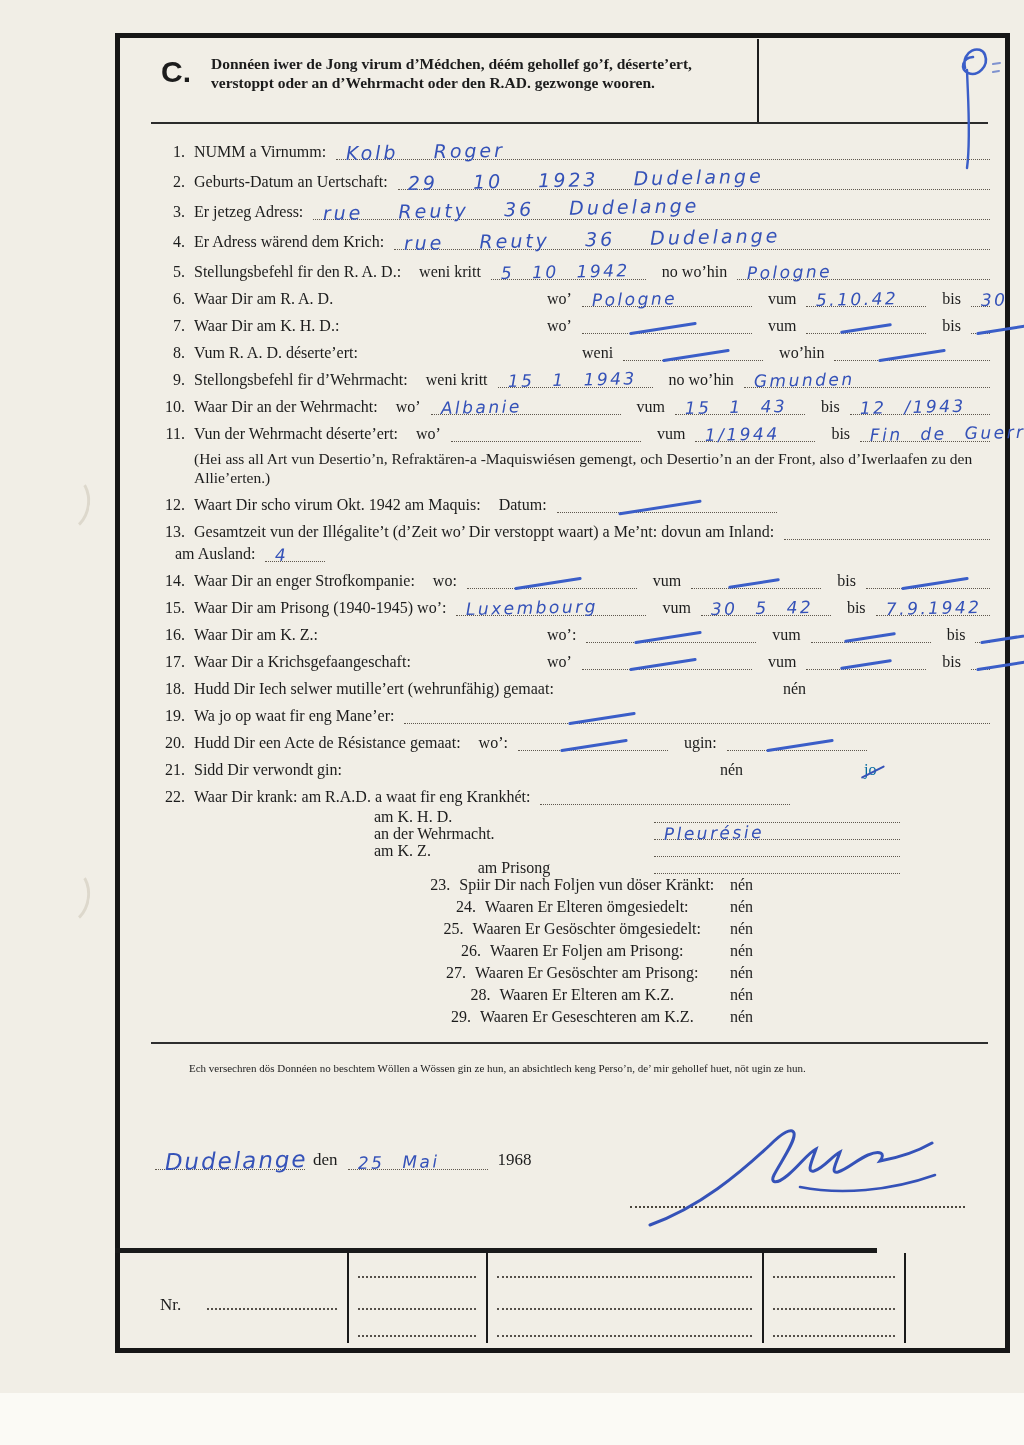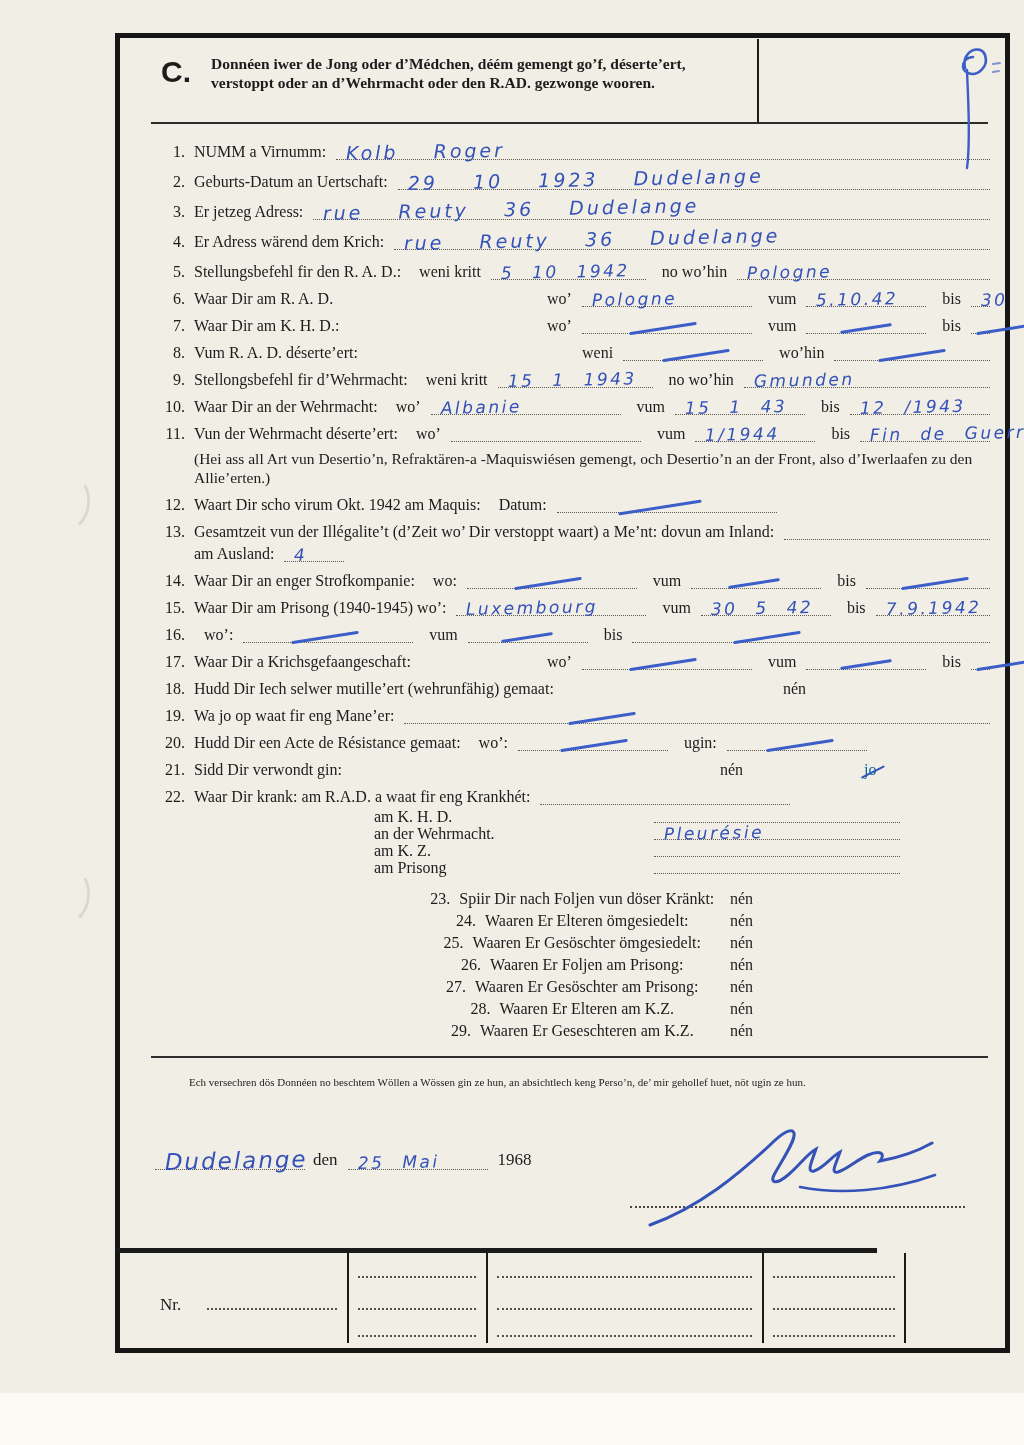--- a/index.html
+++ b/index.html
@@ -78,21 +78,21 @@
 
 <div class="sheet">
 
   <div class="punch p1"></div>
   <div class="punch p2"></div>
 
   <div class="frame"></div>
 
   <div class="header">
     <div class="sec">C.</div>
-    <div class="htitle">Donnéen iwer de Jong oder d’Médchen, déém gemengt go’f, déserte’ert, verstoppt oder an d’Wehrmacht oder den R.AD. gezwonge wooren.</div>
+    <div class="htitle">Donnéen iwer de Jong virum d’Médchen, déém gehollef go’f, déserte’ert, verstoppt oder an d’Wehrmacht oder den R.AD. gezwonge wooren.</div>
     <div class="vdiv"></div>
     <div class="rule"></div>
   </div>
 
   <svg class="tr-mark" width="70" height="150" viewBox="0 0 70 150">
     <path d="M30,30 C26,12 46,6 50,17 C54,28 43,39 33,35 C25,31 27,20 38,19" fill="none" stroke="#3b5ec8" stroke-width="2.6" stroke-linecap="round"></path>
     <path d="M32,32 C33,62 36,100 32,130" fill="none" stroke="#3b5ec8" stroke-width="2.4" stroke-linecap="round"></path>
     <path d="M58,26 l7,-1 M58,34 l6,-1" fill="none" stroke="#7f92cf" stroke-width="2" stroke-linecap="round"></path>
   </svg>
 
@@ -243,21 +243,21 @@
       <span class="field w220">
           <span class="dash lg"></span>
         </span>
     </div>
 
     <div class="row" style="margin-bottom:2px;">
       <span class="num">13.</span>
       <span class="lbl">Gesamtzeit vun der Illégalite’t (d’Zeit wo’ Dir verstoppt waart) a Me’nt: dovun am Inland:</span>
       <span class="field grow"></span>
     </div>
-    <div class="row" style="padding-left:73px;">
+    <div class="row" style="padding-left:30px;margin-left:24px;">
       <span class="lbl">am Ausland:</span>
       <span class="field w60">
           <span class="hw">4</span>
         </span>
     </div>
 
     <div class="row">
       <span class="num">14.</span>
       <span class="lbl">Waar Dir an enger Strofkompanie:</span>
       <span class="mid">wo:</span>
@@ -285,20 +285,21 @@
           <span class="hw">30 5 42</span>
         </span>
       <span class="mid">bis</span>
       <span class="field grow">
           <span class="hw">7.9.1942</span>
         </span>
     </div>
 
     <div class="row">
       <span class="num">16.</span>
+      <span class="lbl lcol">Waar Dir am K. Z.:</span>
       <span class="mid">wo’:</span>
       <span class="field w170">
           <span class="dash"></span>
         </span>
       <span class="mid">vum</span>
       <span class="field w120">
           <span class="dash sm"></span>
         </span>
       <span class="mid">bis</span>
       <span class="field grow">
@@ -370,21 +371,21 @@
     <div class="subrow">
       <span class="sublbl">an der Wehrmacht.</span>
       <span class="subfield">
           <span class="hw">Pleurésie</span>
         </span>
     </div>
     <div class="subrow">
       <span class="sublbl">am K. Z.</span>
       <span class="subfield"></span>
     </div>
-    <div class="subrow" style="margin-bottom:14px;">
+    <div class="subrow" style="text-align:center;">
       <span class="sublbl">am Prisong</span>
       <span class="subfield"></span>
     </div>
 
     <div class="row tight">
       <span class="num">23.</span>
       <span class="lbl">Spiir Dir nach Foljen vun döser Kränkt:</span>
       <span class="ans joA slash">jo</span>
       <span class="ans nenA">nén</span>
     </div>

